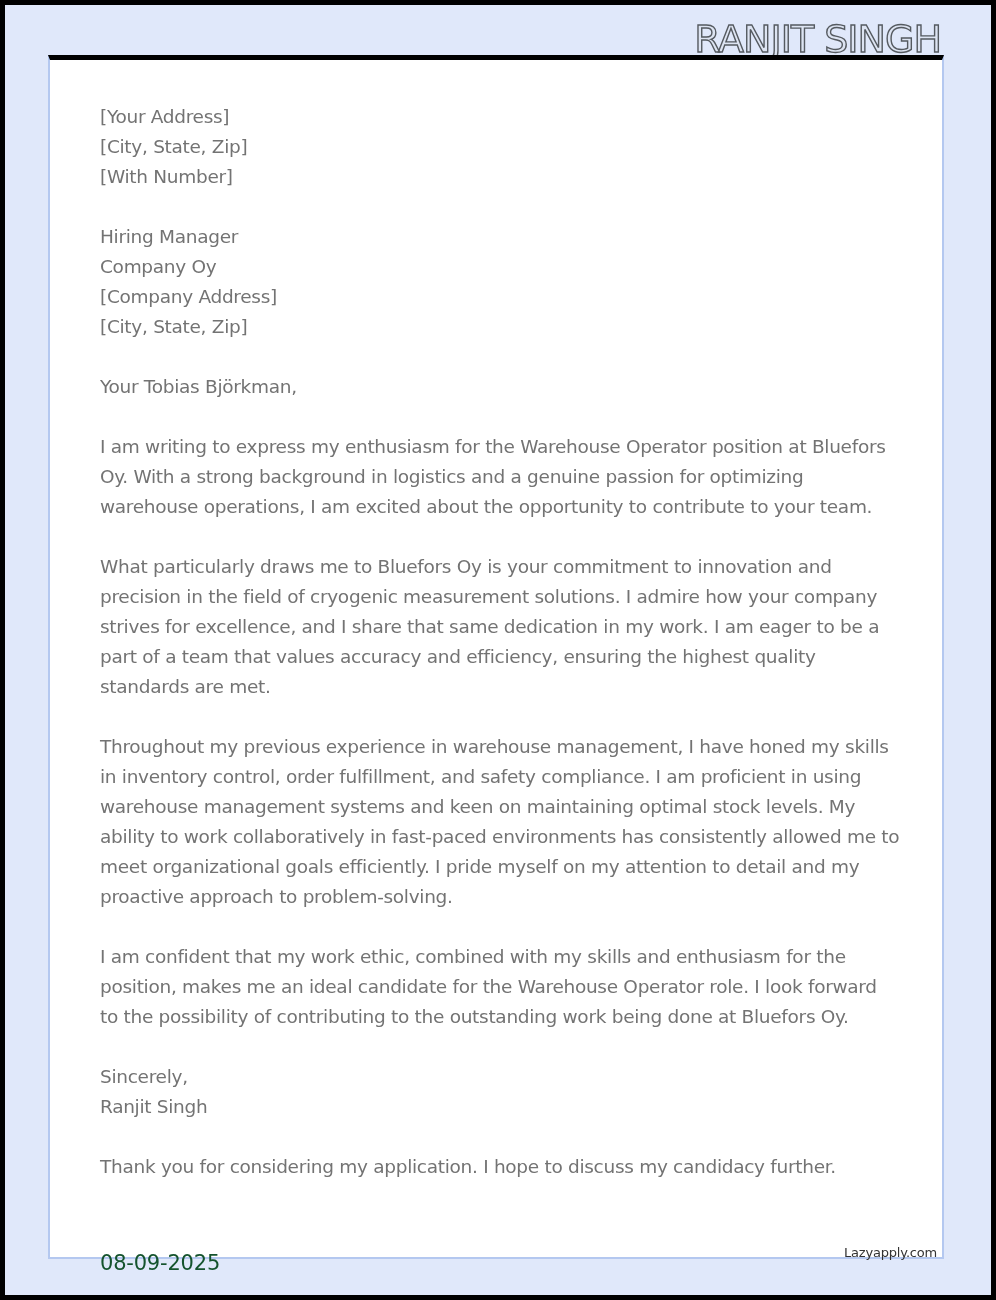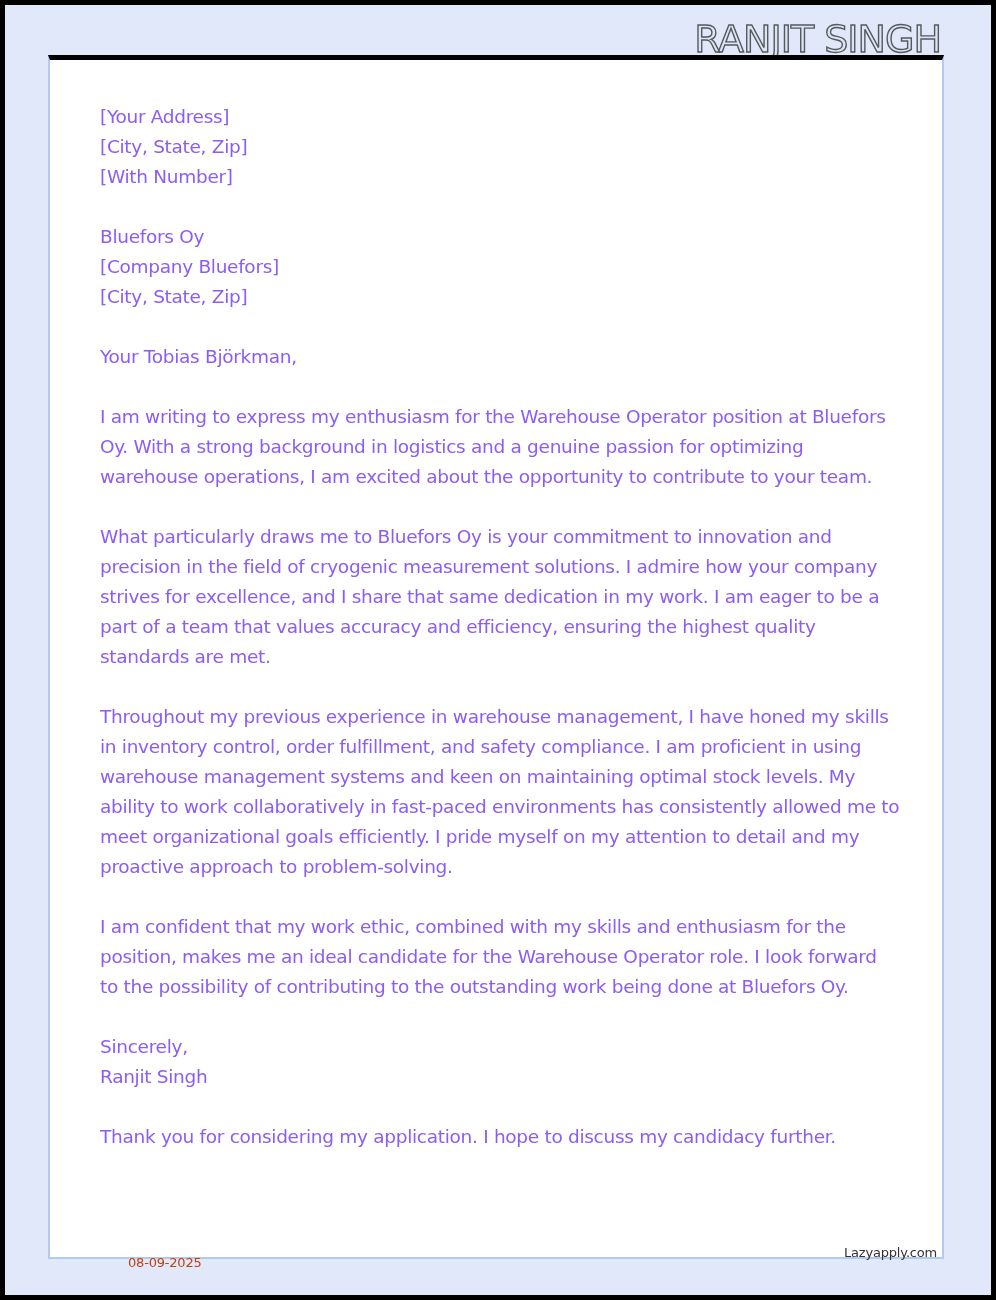--- a/index.html
+++ b/index.html
@@ -38,33 +38,32 @@
       border-bottom: 2px solid #b4c8f0;
       border-top: 5px solid #000;
       box-sizing: border-box;
     }
     .letter {
       position: absolute;
       left: 50px; top: 42px;
       width: 800px;
       font-size: 18.5px;
       line-height: 30px;
-      color: #8b5cf6;
+      color: #737373;
       letter-spacing: -0.3px;
     }
     .letter p { margin: 0 0 30px 0; }
     .letter .line { display: block; }
     .date-footer {
       position: absolute;
       left: 95px; top: 1243px;
-      font-size: 13px;
+      font-size: 21px;
       line-height: 30px;
-      color: #c2410c;
+      color: #14532d;
       letter-spacing: -0.2px;
-      margin-left: 28px;
     }
     .watermark {
       position: absolute;
       right: 54px; top: 1240px;
       font-size: 13px;
       color: #333;
       letter-spacing: -0.2px;
     }
   </style>
 </head>
@@ -74,22 +73,23 @@
   <h1 class="name-header">RANJIT SINGH</h1>
 
   <div class="card">
     <div class="letter">
       <p>
         <span class="line">[Your Address]</span>
         <span class="line">[City, State, Zip]</span>
         <span class="line">[With Number]</span>
       </p>
       <p>
-        <span class="line">Bluefors Oy</span>
-        <span class="line">[Company Bluefors]</span>
+        <span class="line">Hiring Manager</span>
+        <span class="line">Company Oy</span>
+        <span class="line">[Company Address]</span>
         <span class="line">[City, State, Zip]</span>
       </p>
       <p>Your Tobias Björkman,</p>
       <p>I am writing to express my enthusiasm for the Warehouse Operator position at Bluefors Oy. With a strong background in logistics and a genuine passion for optimizing warehouse operations, I am excited about the opportunity to contribute to your team.</p>
       <p>What particularly draws me to Bluefors Oy is your commitment to innovation and precision in the field of cryogenic measurement solutions. I admire how your company strives for excellence, and I share that same dedication in my work. I am eager to be a part of a team that values accuracy and efficiency, ensuring the highest quality standards are met.</p>
       <p>Throughout my previous experience in warehouse management, I have honed my skills in inventory control, order fulfillment, and safety compliance. I am proficient in using warehouse management systems and keen on maintaining optimal stock levels. My ability to work collaboratively in fast-paced environments has consistently allowed me to meet organizational goals efficiently. I pride myself on my attention to detail and my proactive approach to problem-solving.</p>
       <p>I am confident that my work ethic, combined with my skills and enthusiasm for the position, makes me an ideal candidate for the Warehouse Operator role. I look forward to the possibility of contributing to the outstanding work being done at Bluefors Oy.</p>
       <p>
         <span class="line">Sincerely,</span>
         <span class="line">Ranjit Singh</span>

